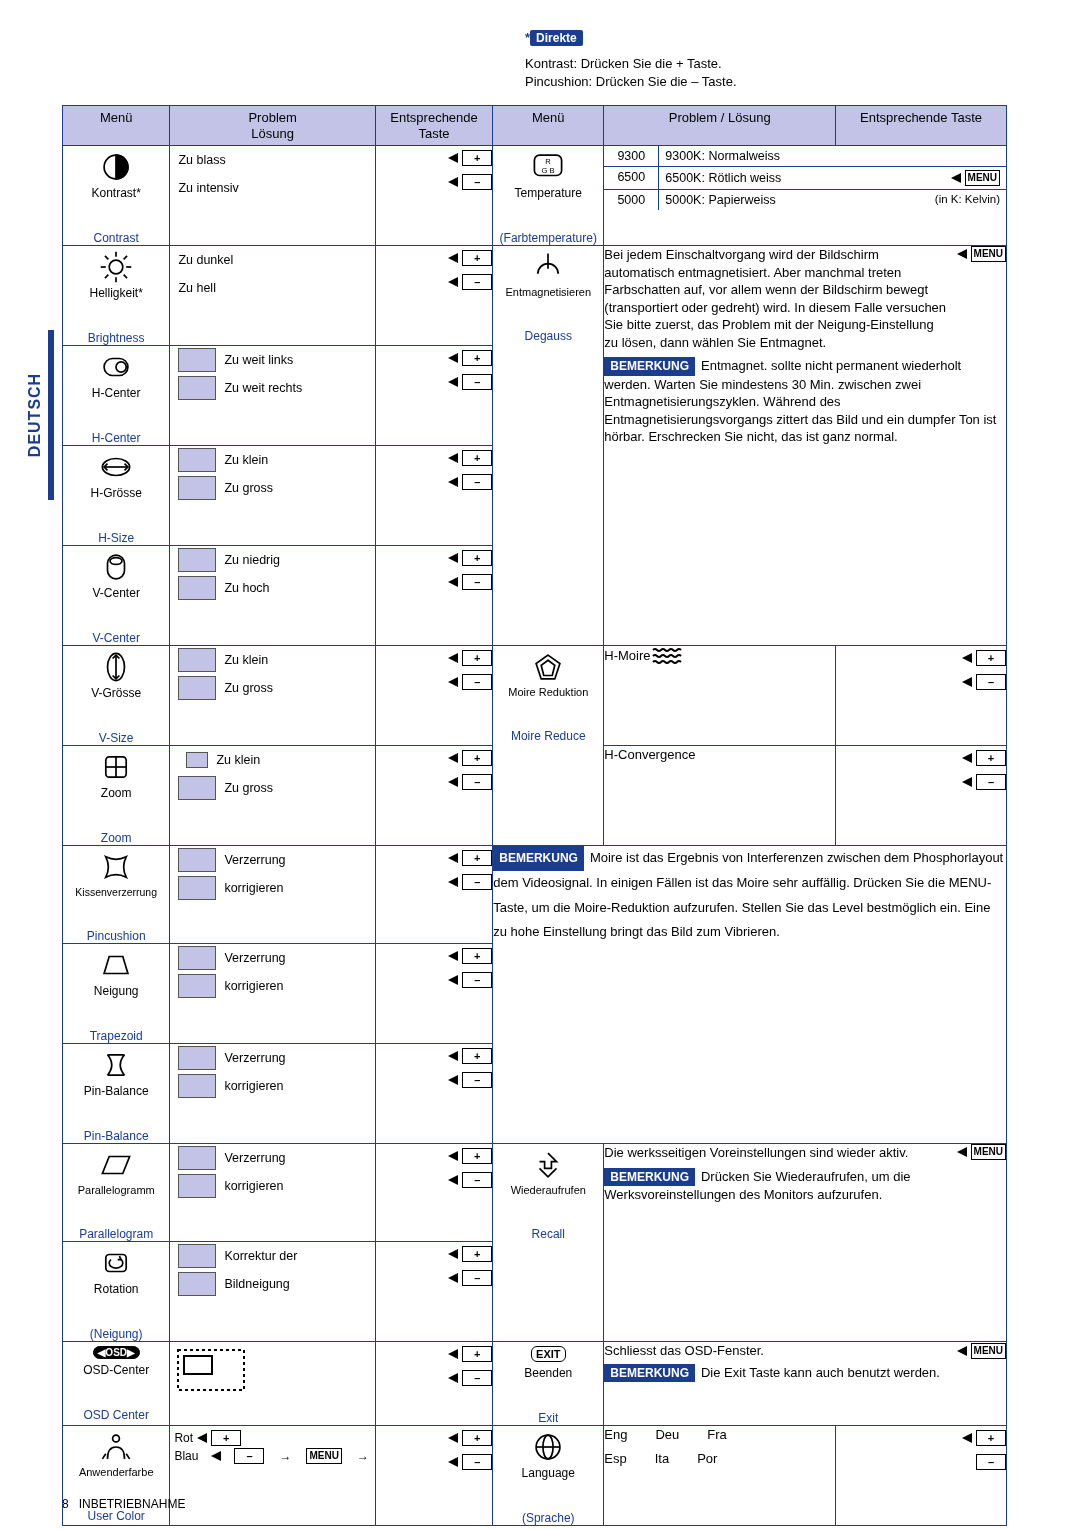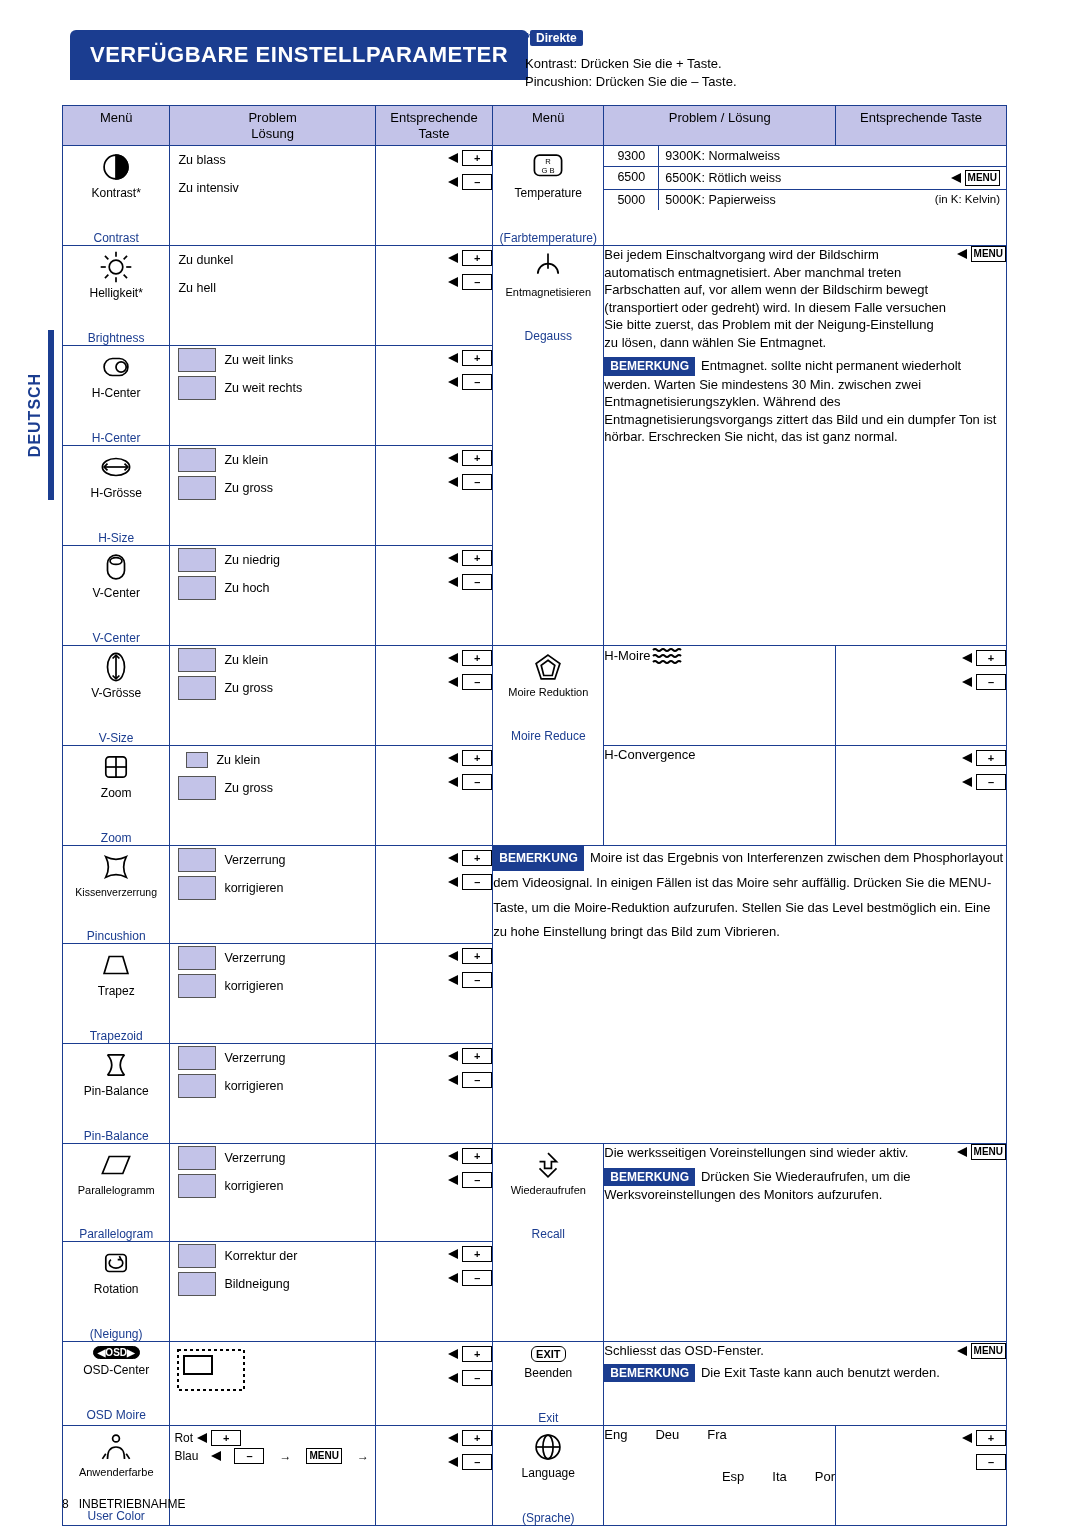--- a/index.html
+++ b/index.html
@@ -60,23 +60,20 @@
 </head>
 <body>
 
 <div class="page">
 
   <div class="side-tab">
     <div class="bar"></div>
     <span>DEUTSCH</span>
   </div>
 
-  <div class="title-wrap">
-    <div class="title">VERFÜGBARE EINSTELLPARAMETER</div>
-  </div>
 
   <div class="direkte-wrap">
     <span class="star">*</span><span class="direkte">Direkte</span>
   </div>
   <div class="direkte-lines">
     <div>Kontrast:  Drücken Sie die + Taste.</div>
     <div>Pincushion: Drücken Sie die – Taste.</div>
   </div>
 
   <table class="tbl">
@@ -435,21 +432,21 @@
       <td class="rtxt" rowspan="3" colspan="3" style="line-height:1.9;">
         <span class="bemerk">BEMERKUNG</span><span>Moire ist das Ergebnis von Interferenzen zwischen dem Phosphorlayout dem Videosignal. In einigen Fällen ist das Moire sehr auffällig. Drücken Sie die MENU-Taste, um die Moire-Reduktion aufzurufen. Stellen Sie das Level bestmöglich ein. Eine zu hohe Einstellung bringt das Bild zum Vibrieren.</span>
       </td>
     </tr>
 
     <tr>
       <td class="menu-cell">
         <svg class="ico" viewBox="0 0 40 40">
               <polygon points="12,10 28,10 34,30 6,30"></polygon>
             </svg>
-        <span class="lbl-de">Trapez</span>
+        <span class="lbl-de">Neigung</span>
         <span class="lbl-en">Trapezoid</span>
       </td>
       <td class="prob-cell">
         <div class="prob-row">
               <span class="sq"></span>
               <span class="prob-txt">Verzerrung</span>
             </div>
         <div class="prob-row">
               <span class="sq"></span>
               <span class="prob-txt">korrigieren</span>
@@ -574,21 +571,21 @@
               <span class="arrow-l"></span>
               <span class="btn">–</span>
             </div>
       </td>
     </tr>
 
     <tr>
       <td class="menu-cell">
         <div style="display:inline-block;border:1px solid #000;background:#000;color:#fff;font-size:10px;font-weight:bold;padding:0 4px;border-radius:8px;margin:4px auto;">◀<span>OSD</span>▶</div>
         <span class="lbl-de">OSD-Center</span>
-        <span class="lbl-en">OSD Moire</span>
+        <span class="lbl-en">OSD Center</span>
       </td>
       <td class="prob-cell">
         <div style="padding:6px;">
           <svg width="70" height="44" viewBox="0 0 70 44">
                 <rect x="2" y="2" width="66" height="40" stroke-dasharray="3,3"></rect>
                 <rect x="8" y="8" width="28" height="18"></rect>
               </svg>
         </div>
       </td>
       <td class="key-cell">
@@ -662,21 +659,21 @@
             </svg>
         <span class="lbl-de">Language</span>
         <span class="lbl-en kv">(Sprache)</span>
       </td>
       <td class="rtxt">
         <div style="display:flex;gap:28px;">
               <span>Eng</span>
               <span>Deu</span>
               <span>Fra</span>
             </div>
-        <div style="display:flex;gap:28px;margin-top:24px;justify-content:flex-end;">
+        <div style="display:flex;gap:28px;margin-top:6px;">
               <span>Esp</span>
               <span>Ita</span>
               <span>Por</span>
             </div>
       </td>
       <td class="key-cell">
         <div class="key-row">
               <span class="arrow-l"></span>
               <span class="btn">+</span>
             </div>

